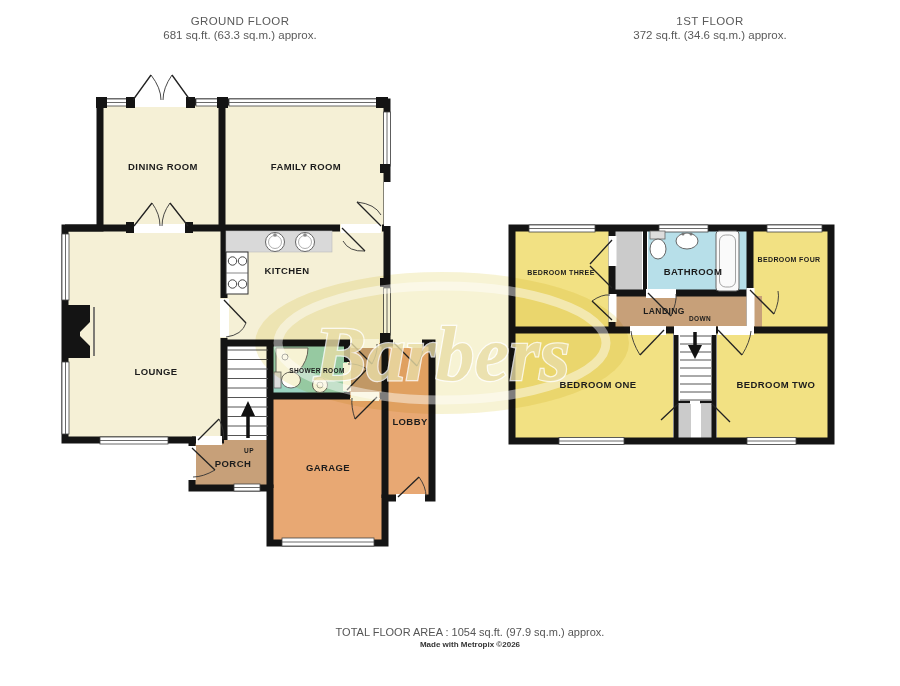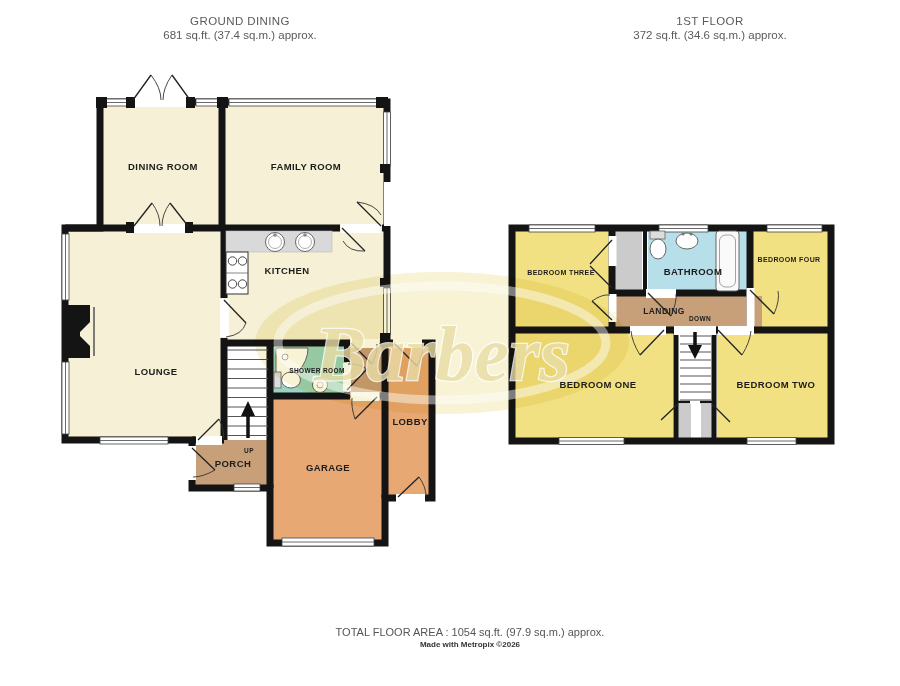--- a/index.html
+++ b/index.html
@@ -29,22 +29,22 @@
   .tread{stroke:#555;stroke-width:1;fill:none;}
   .wm-text{font-family:"Liberation Serif",serif;font-style:italic;font-weight:bold;
            text-anchor:middle;paint-order:stroke;stroke:#ffffff;stroke-width:2.5px;opacity:.8;}
 </style>
 </head>
 <body>
 
 <div class="canvas">
 
   <div class="floor-header hdr-ground">
-    <div class="t1">GROUND DINING</div>
-    <div class="t2">681 sq.ft. (37.4 sq.m.) approx.</div>
+    <div class="t1">GROUND FLOOR</div>
+    <div class="t2">681 sq.ft. (63.3 sq.m.) approx.</div>
   </div>
   <div class="floor-header hdr-first">
     <div class="t1">1ST FLOOR</div>
     <div class="t2">372 sq.ft. (34.6 sq.m.) approx.</div>
   </div>
 
   <svg width="900" height="686" viewBox="0 0 900 686">
 
     <g>
 

